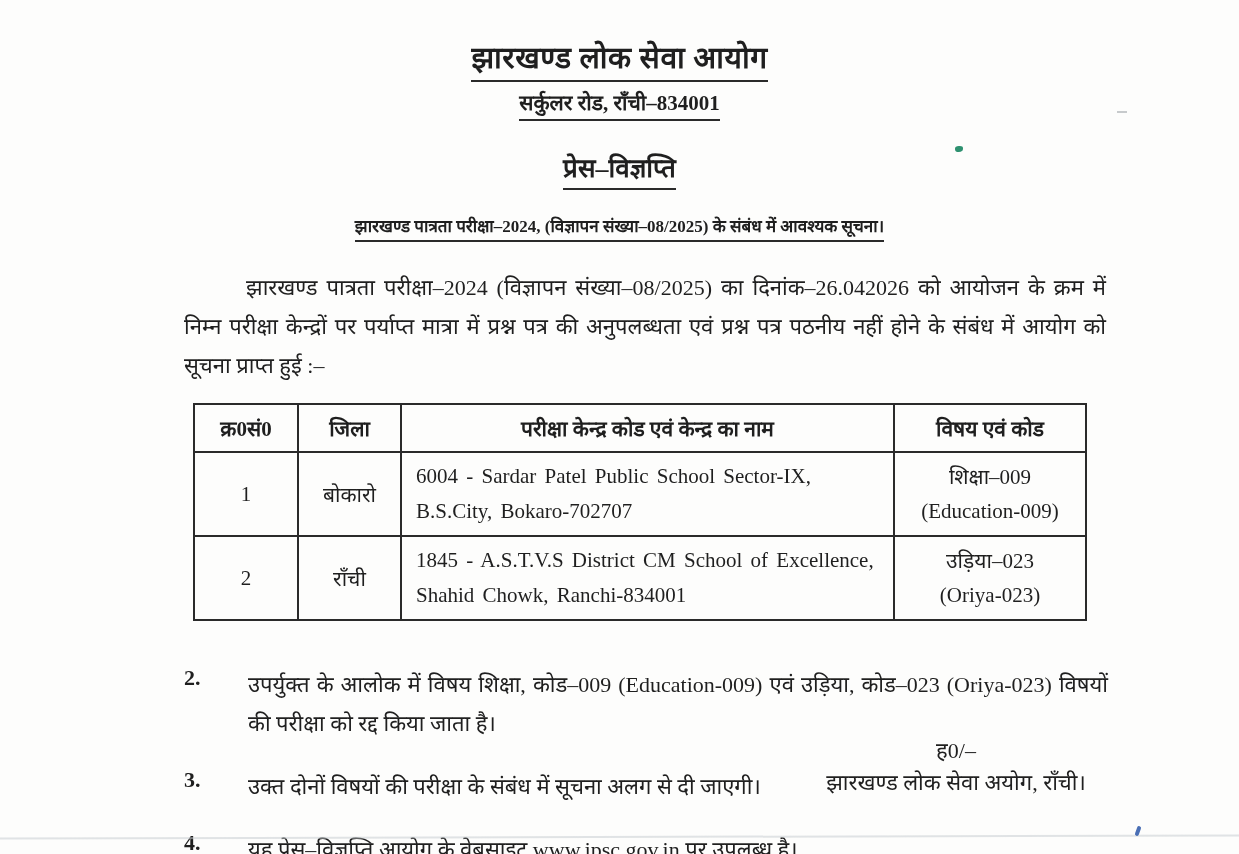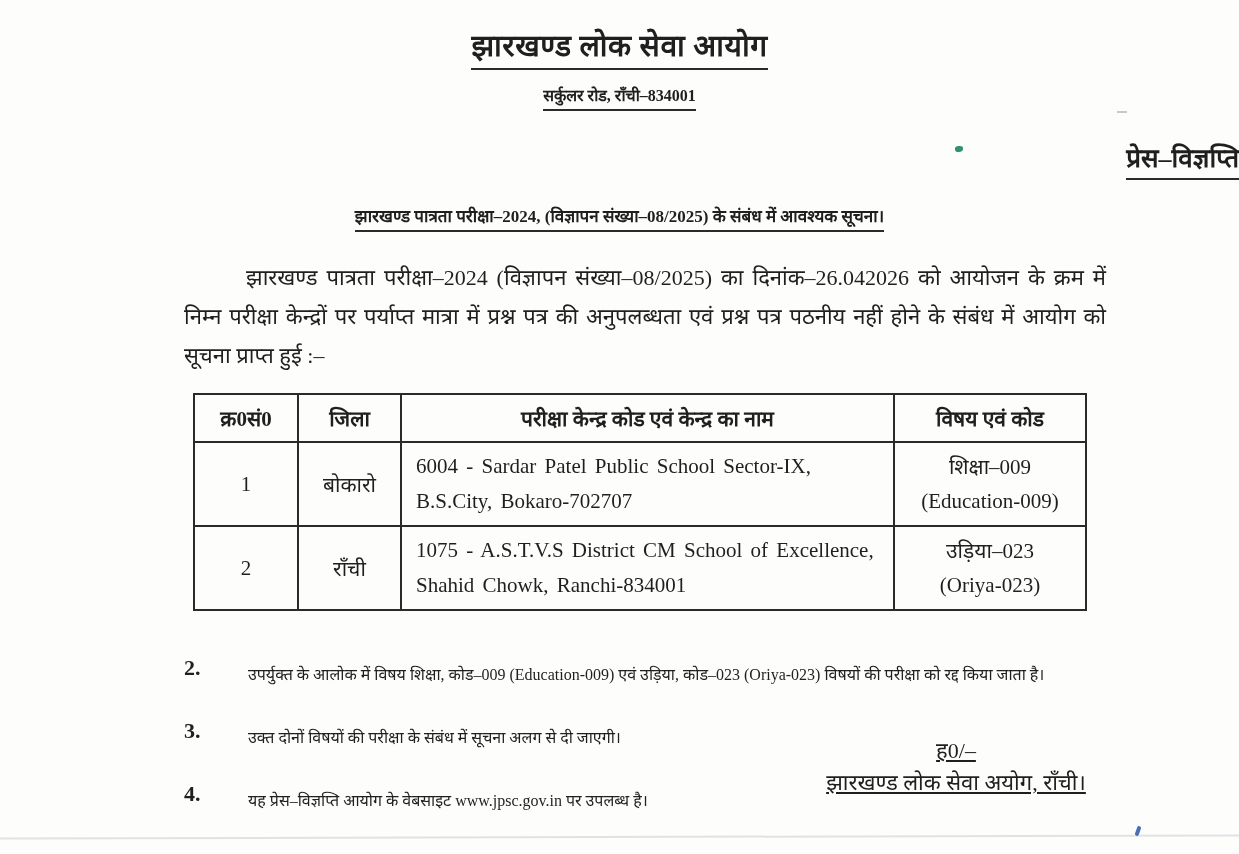--- a/index.html
+++ b/index.html
@@ -10,43 +10,42 @@
     font-family: "Liberation Serif", "DejaVu Serif", serif;
     color: #1f1f1f;
     position: relative;
     overflow: hidden;
   }
   .page {
     width: 1239px;
     height: 854px;
     position: relative;
     background: #fdfdfc;
-    padding-top: 24px;
+    padding-top: 36px;
   }
   .center { text-align: center; }
   .u {
     display: inline-block;
     border-bottom: 2px solid #2a2a2a;
     padding-bottom: 3px;
   }
   .org-name {
     font-size: 30px;
     font-weight: 700;
     letter-spacing: 0.5px;
   }
   .address-line {
-    font-size: 16px;
-    font-weight: 700;
-    margin-top: 14px;
+    font-size: 21px;
+    font-weight: 700;
+    margin-top: 6px;
   }
   .doc-type {
     font-size: 26px;
     font-weight: 700;
     margin-top: 28px;
-    text-align: right;
   }
   .subject-line {
     font-size: 17px;
     font-weight: 700;
     margin-top: 24px;
   }
   .subject-line .u { border-bottom-width: 2px; }
   .intro {
     width: 922px;
     margin: 26px 0 0 184px;
@@ -91,35 +90,34 @@
     margin-bottom: 24px;
   }
   .point-number {
     width: 64px;
     flex: 0 0 64px;
     font-size: 22px;
     font-weight: 700;
   }
   .point-text {
     flex: 1;
-    font-size: 16px;
+    font-size: 22px;
     line-height: 39px;
     font-weight: 500;
     text-align: justify;
   }
   .signature-block {
     position: absolute;
     left: 780px;
     top: 736px;
     width: 352px;
     text-align: center;
     font-size: 22px;
     line-height: 30px;
     font-weight: 500;
-    text-decoration: underline;
   }
   .signature-block .sign-mark { margin-bottom: 2px; }
   
   .green-dot {
     position: absolute;
     left: 955px;
     top: 146px;
     width: 8px;
     height: 6px;
     border-radius: 50% 40% 55% 50%;
@@ -199,21 +197,21 @@
         </td>
         <td class="subject-cell">
           <div>शिक्षा–009</div>
           <div>(Education-009)</div>
         </td>
       </tr>
       <tr>
         <td class="cell-center">2</td>
         <td class="cell-center">राँची</td>
         <td class="centre-cell">
-          <div class="line">1075 - A.S.T.V.S District CM School of Excellence,</div>
+          <div class="line">1845 - A.S.T.V.S District CM School of Excellence,</div>
           <div class="line">Shahid Chowk, Ranchi-834001</div>
         </td>
         <td class="subject-cell">
           <div>उड़िया–023</div>
           <div>(Oriya-023)</div>
         </td>
       </tr>
     </tbody>
   </table>
 

